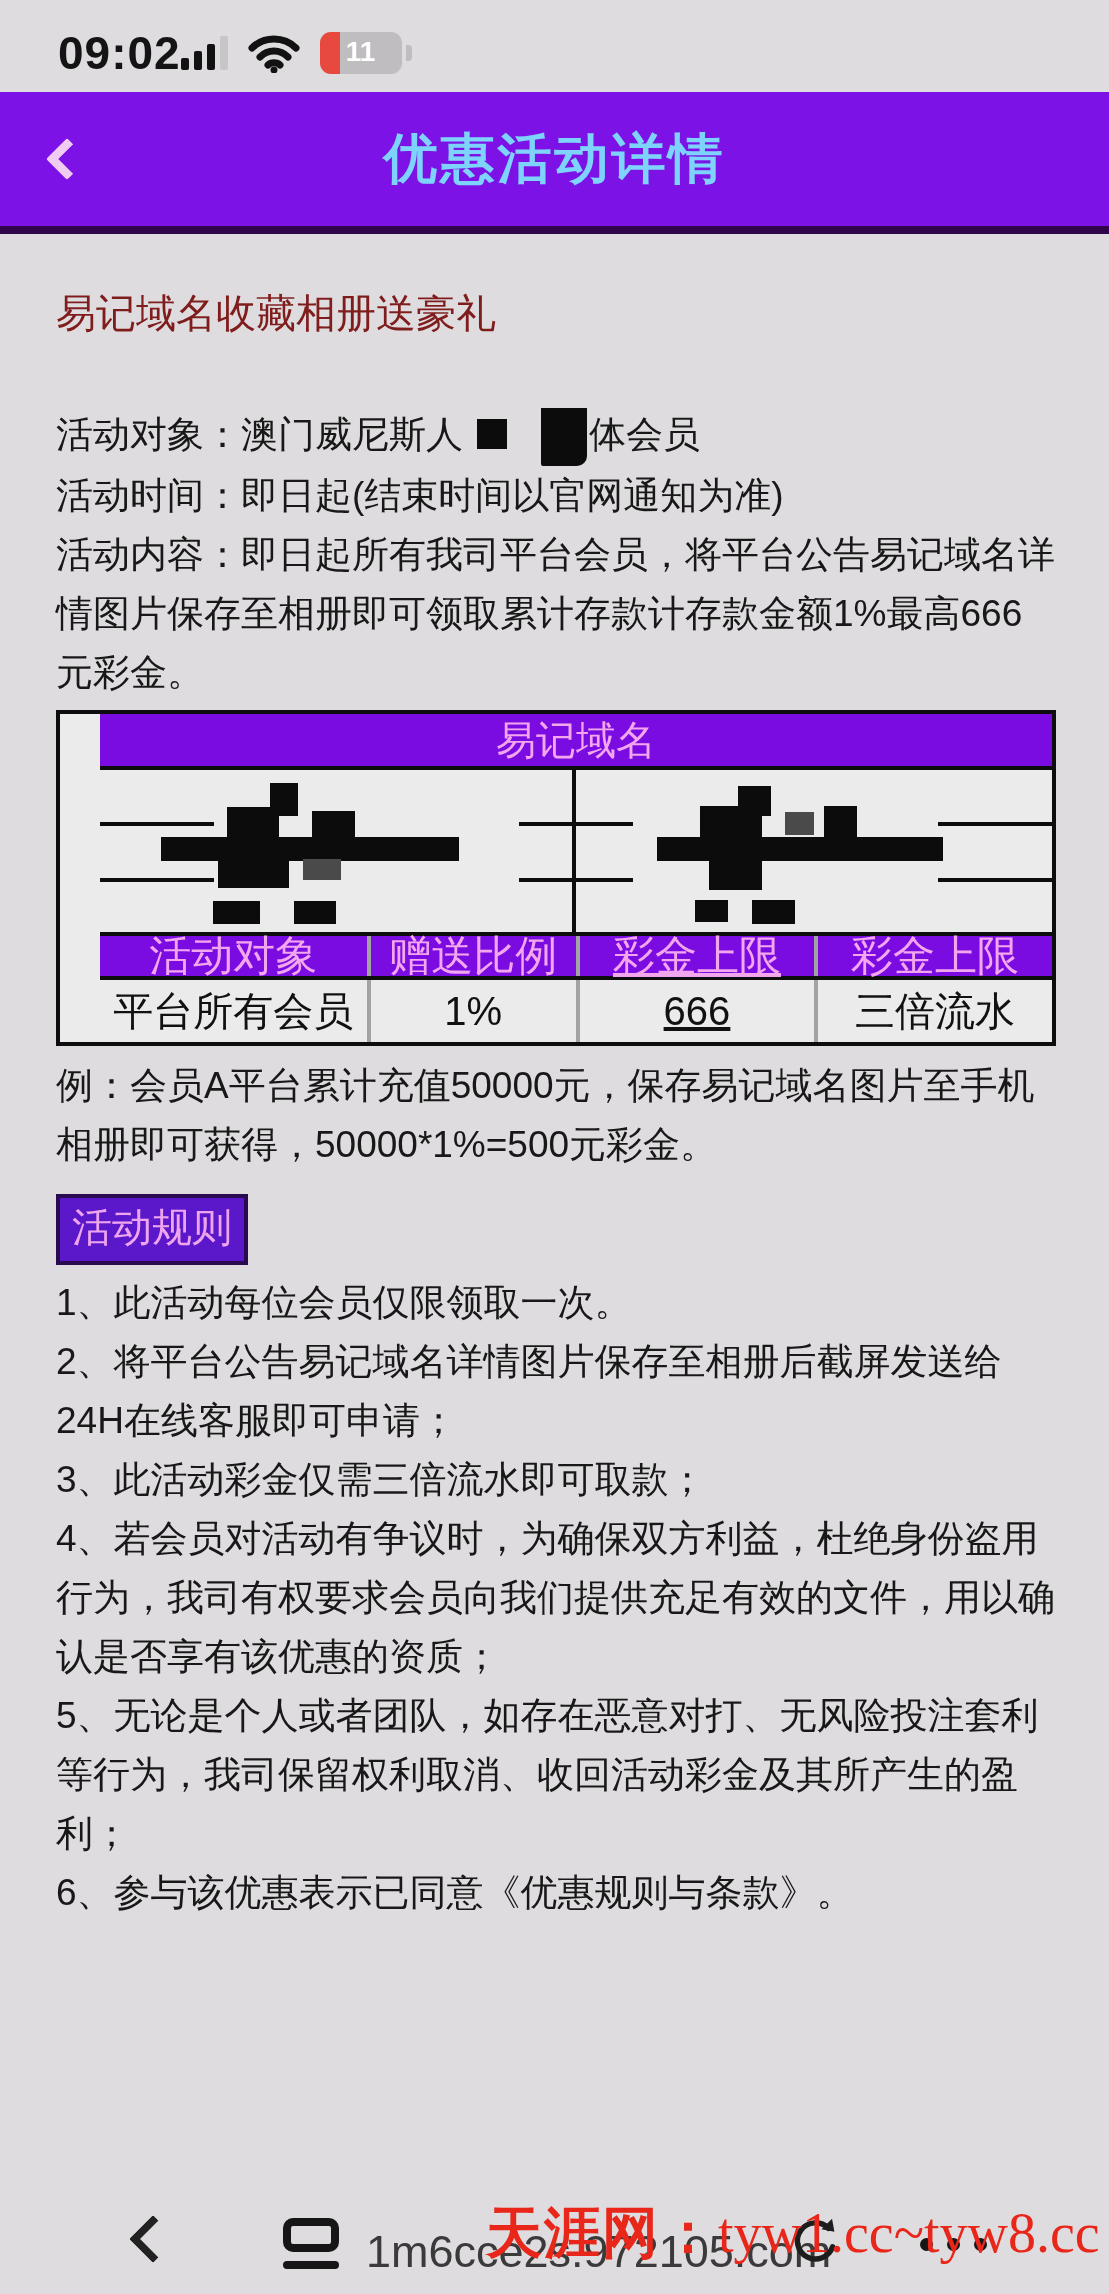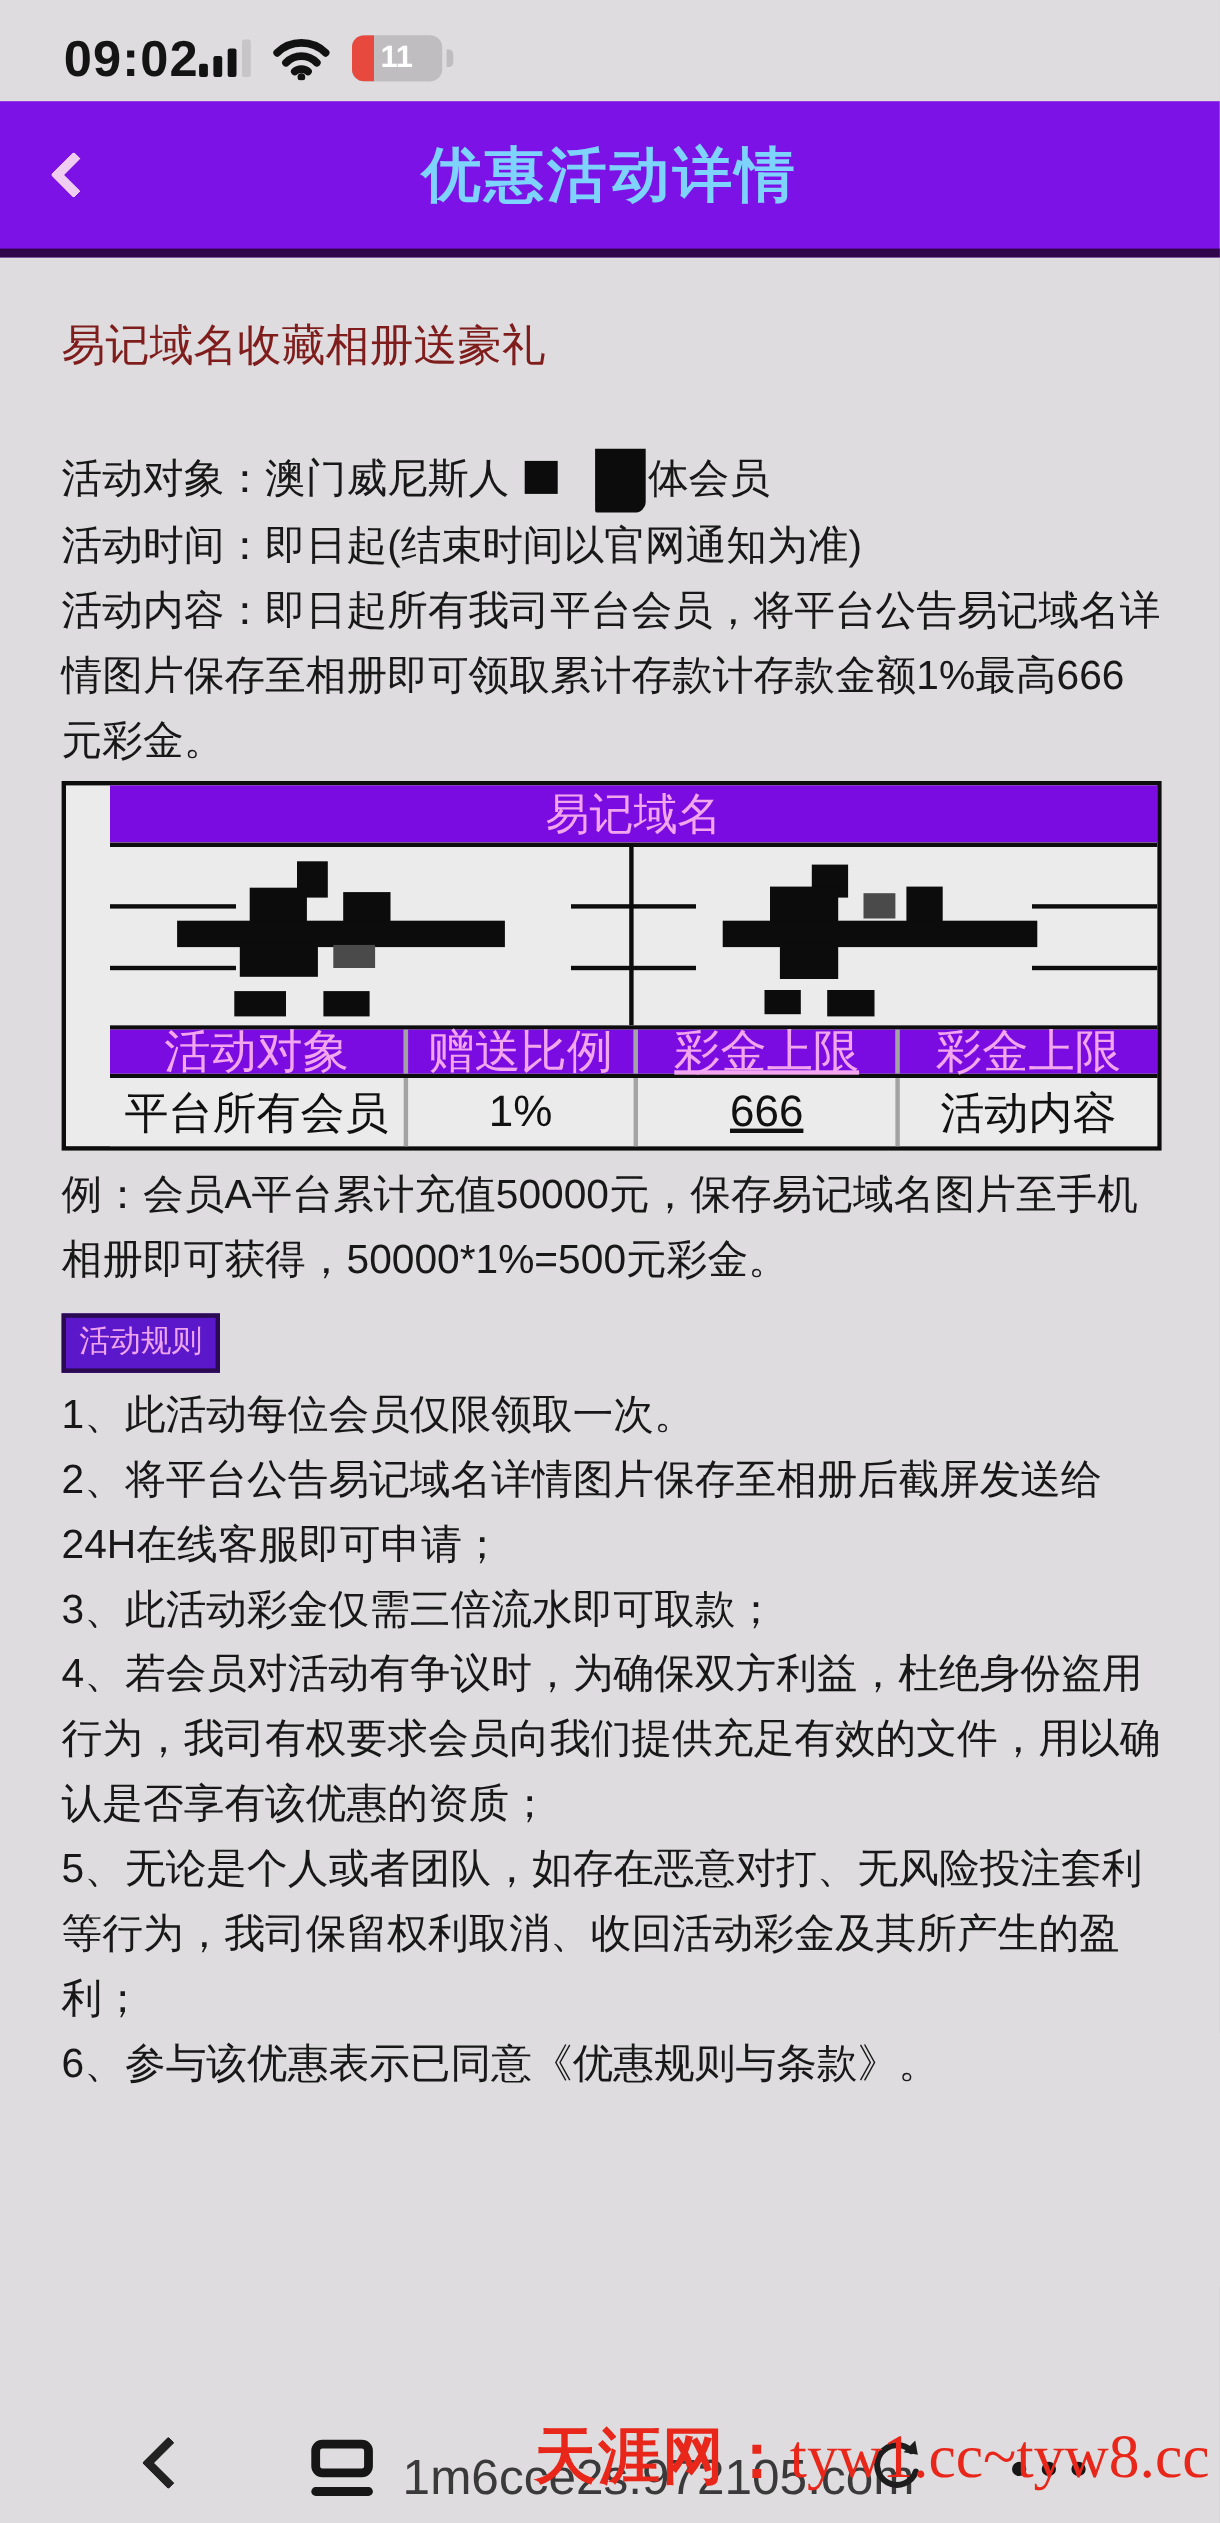--- a/index.html
+++ b/index.html
@@ -64,21 +64,21 @@
   .pt-row { display:flex; border-top:4px solid #0d0d0d; }
   .pt-cell { display:flex; align-items:center; justify-content:center; }
   .pt-cell:nth-child(1){ width:28%; } .pt-cell:nth-child(2){ width:22%; }
   .pt-cell:nth-child(3){ width:25%;text-decoration:underline; } .pt-cell:nth-child(4){ width:25%; }
   .pt-cell + .pt-cell { border-left:4px solid #a3a3a3; }
   .pt-head .pt-cell { height:40px; background:#7a0ce2; color:#f2a6ee; font-size:42px; }
   .pt-data .pt-cell { height:62px; background:#ecebec; color:#111; font-size:40px; }
 
   .example { margin-top:10px; }
   .rules-title { display:inline-block; margin:20px 0 8px; padding:2px 12px 6px;
-    background:#5b18ca; color:#efa5ee; font-size:28px;
+    background:#5b18ca; color:#efa5ee; font-size:40px;
     border:4px solid #2a0b52; }
 
   
   .bb-back { position:absolute; left:136px; top:2222px; width:34px; height:34px;
     border-left:8px solid #222; border-bottom:8px solid #222;
     transform:rotate(45deg); border-radius:2px; cursor:pointer; }
   .bb-tabs { position:absolute; left:283px; top:2218px; width:56px; cursor:pointer; }
   .bb-tabs .win { width:56px; height:34px; border:8px solid #161616; border-radius:10px; }
   .bb-tabs .bar { width:56px; height:8px; background:#161616; border-radius:4px; margin-top:9px; }
   .bb-url { position:absolute; left:366px; top:2226px; font-size:45px; color:#3a3a3a;
@@ -166,21 +166,21 @@
       <div class="pt-row pt-head">
         <div class="pt-cell">活动对象</div>
         <div class="pt-cell">赠送比例</div>
         <div class="pt-cell">彩金上限</div>
         <div class="pt-cell">彩金上限</div>
       </div>
       <div class="pt-row pt-data">
         <div class="pt-cell">平台所有会员</div>
         <div class="pt-cell">1%</div>
         <div class="pt-cell">666</div>
-        <div class="pt-cell">活动内容</div>
+        <div class="pt-cell">三倍流水</div>
       </div>
     </div>
 
     <div class="body-text example">例：会员A平台累计充值50000元，保存易记域名图片至手机相册即可获得，50000*1%=500元彩金。</div>
 
     <div class="rules-title">活动规则</div>
 
     <div>
       <div class="body-text">1、此活动每位会员仅限领取一次。</div>
       <div class="body-text">2、将平台公告易记域名详情图片保存至相册后截屏发送给24H在线客服即可申请；</div>

